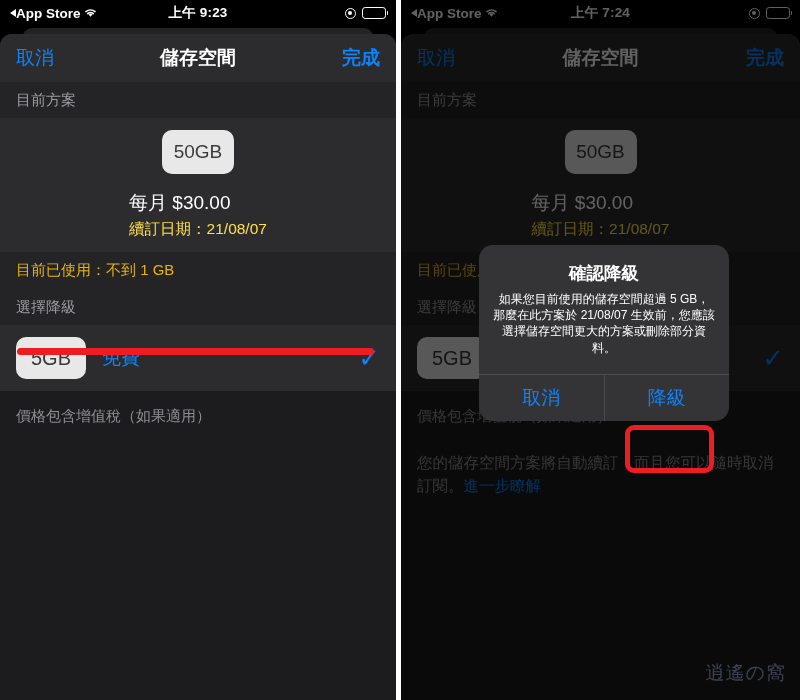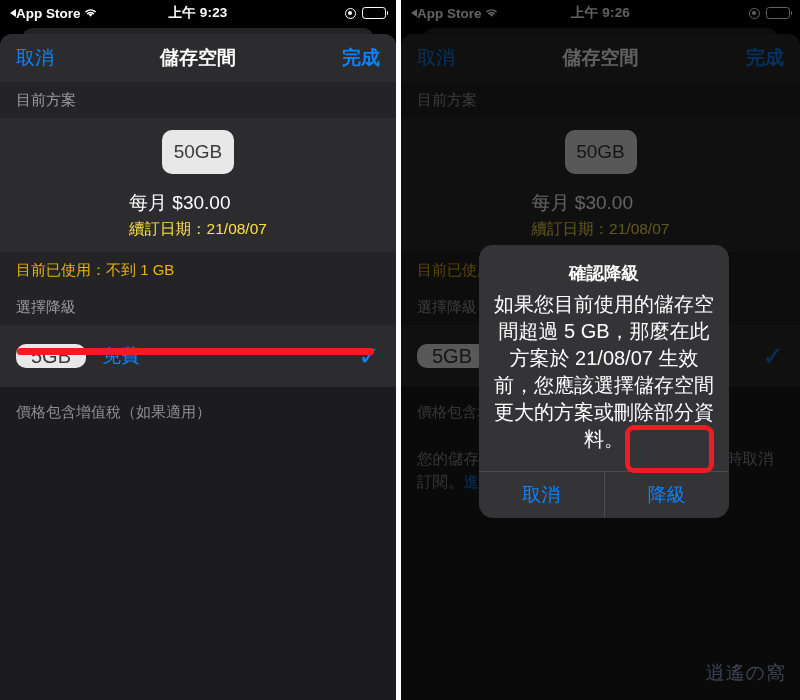--- a/index.html
+++ b/index.html
@@ -116,21 +116,21 @@
   }
   .badge {
     width: 72px; height: 44px;
     border-radius: 10px;
     background: #e8e8e8;
     color: #3a3a3c;
     display: flex; align-items: center; justify-content: center;
     font-size: 19px;
     flex: none;
   }
-  .badge.sm { width: 70px; height: 24px; font-size: 20px; }
+  .badge.sm { width: 70px; height: 42px; font-size: 20px; }
   .plan-texts { display: flex; flex-direction: column; gap: 3px; }
   .plan-price { color: #ffffff; font-size: 19px; }
   .plan-renew { color: #fde047; font-size: 15.5px; }
 
   .usage-row {
     background: #242426;
     color: #eab308;
     font-size: 15px;
     padding: 9px 16px;
   }
@@ -183,21 +183,21 @@
     z-index: 6;
     overflow: hidden;
     color: #ffffff;
     text-align: center;
   }
   .alert-title {
     font-size: 17.5px; font-weight: 700;
     padding: 16px 18px 6px 18px;
   }
   .alert-msg {
-    font-size: 20px;
+    font-size: 12px;
     line-height: 1.35;
     padding: 0 14px 18px 14px;
   }
   .alert-actions {
     display: flex;
     border-top: 0.8px solid #4c4c4e;
     height: 47px;
   }
   .alert-btn {
     flex: 1;
@@ -318,21 +318,21 @@
         <span class="back-tri"></span>
         <span>App Store</span>
         <span class="wifi-ico">
           <svg width="15" height="11" viewBox="0 0 15 11" aria-hidden="true">
             <path d="M7.5 9.8 L5.4 7.2 a3.4 3.4 0 0 1 4.2 0 Z" fill="#fff"></path>
             <path d="M2.9 4.6 a7.1 7.1 0 0 1 9.2 0" stroke="#fff" stroke-width="1.5" fill="none" stroke-linecap="round"></path>
             <path d="M4.6 6.6 a4.6 4.6 0 0 1 5.8 0" stroke="#fff" stroke-width="1.5" fill="none" stroke-linecap="round"></path>
           </svg>
         </span>
       </div>
-      <div class="sb-center">上午 9:26</div>
+      <div class="sb-center">上午 7:24</div>
       <div class="sb-right">
         <span class="rec-dot"></span>
         <span class="battery"><span class="fill"></span></span>
       </div>
     </div>
 
     <div class="sheet-shadow"></div>
 
     <div class="sheet">
 

